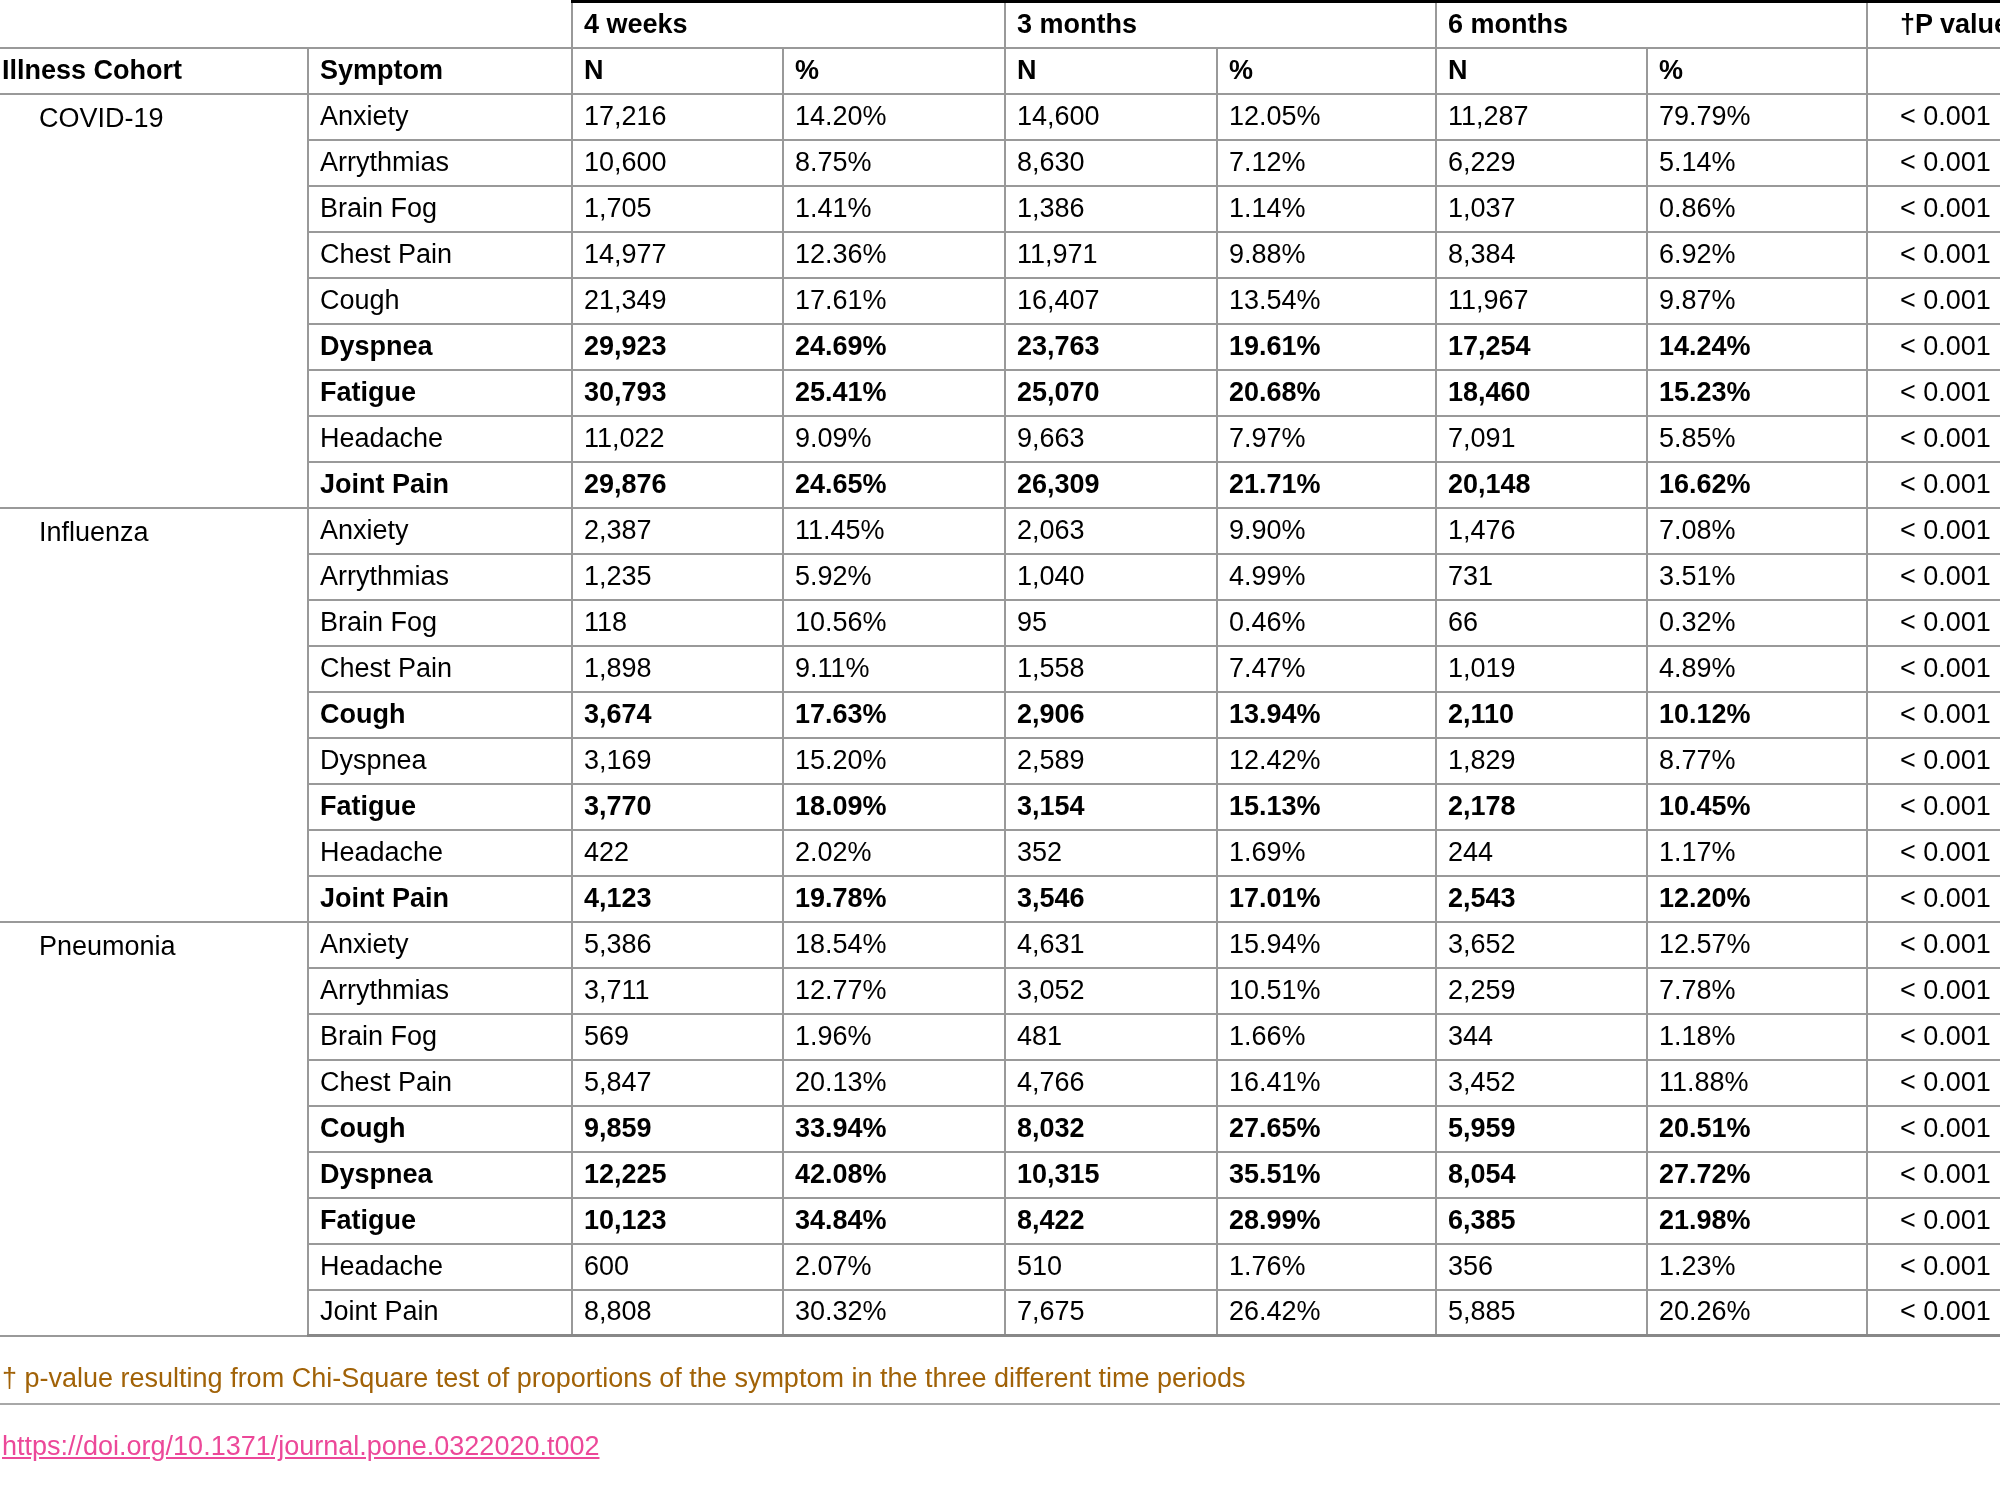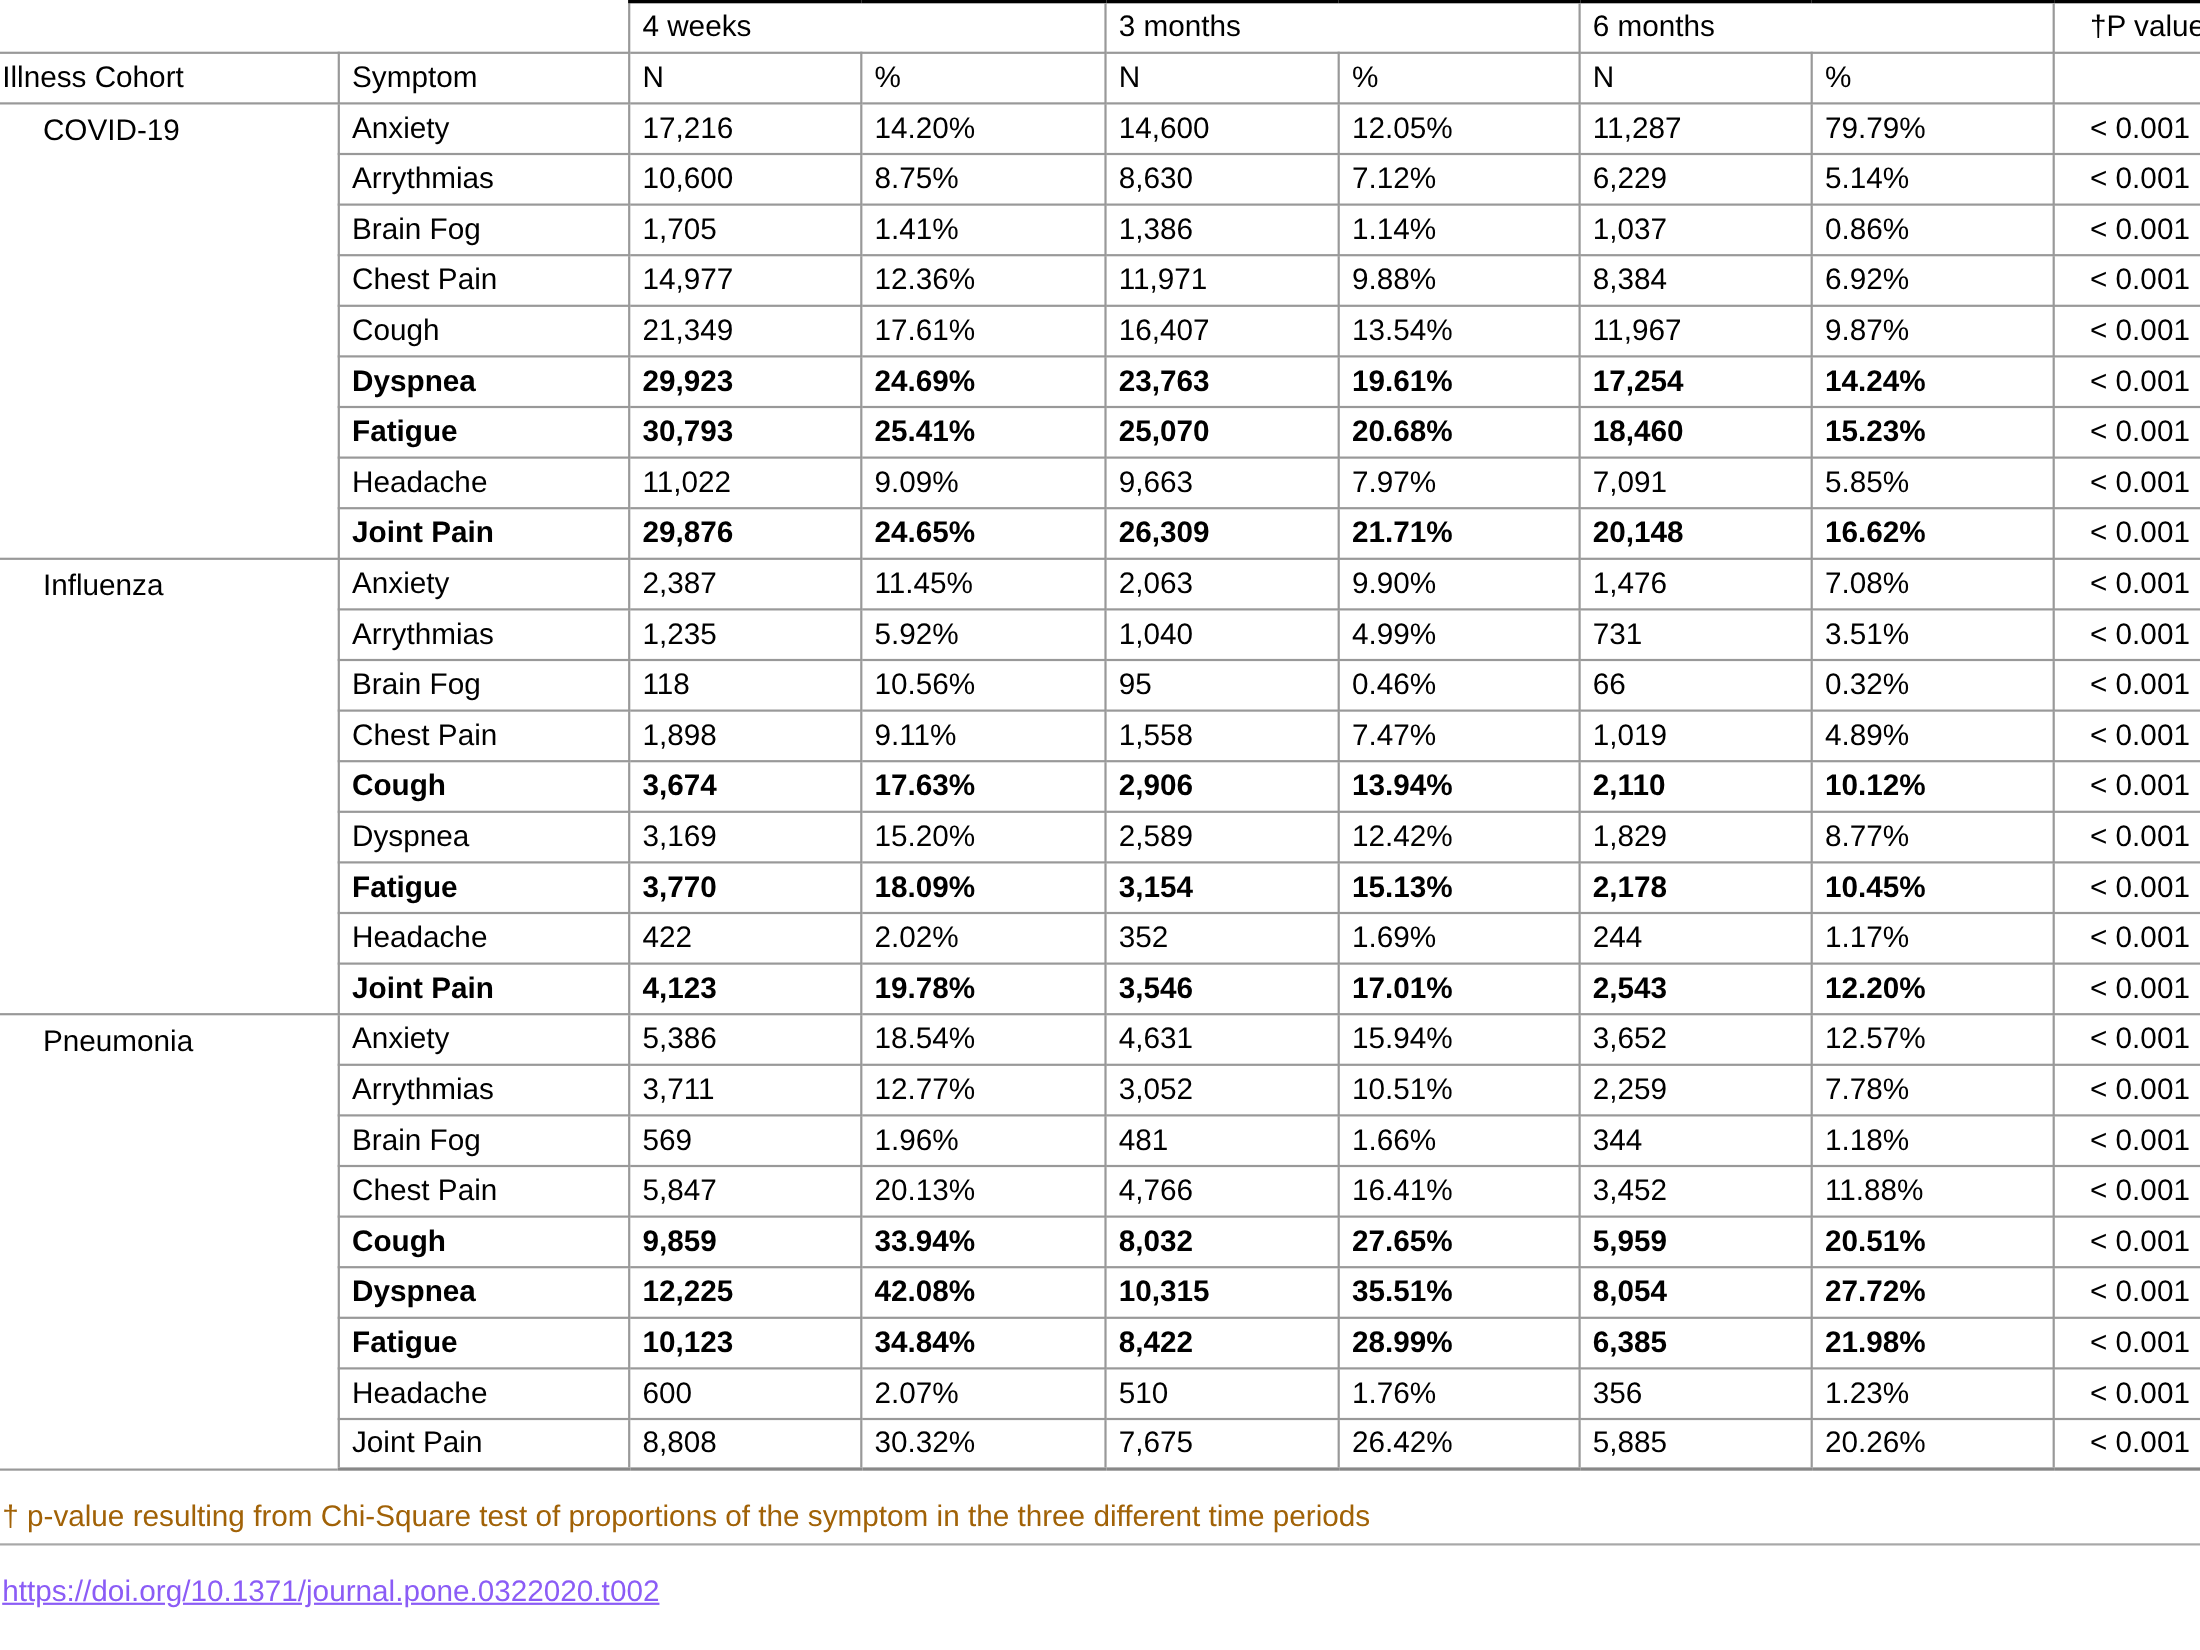--- a/index.html
+++ b/index.html
@@ -20,21 +20,21 @@
     font-size: 27px;
     line-height: 1.1;
     height: 46px;
     padding: 2px 6px 2px 11px;
     text-align: left;
     vertical-align: middle;
     white-space: nowrap;
     overflow: hidden;
     font-weight: normal;
   }
-  .symptom-table th { font-weight: normal; }
+  .symptom-table th { font-weight: bold; }
   
   .symptom-table .first-col { border-left: none; padding-left: 2px; }
   
   .symptom-table .last-col { border-right: none; padding-left: 32px; }
   
   .symptom-table .top-border { border-top: 3px solid #000000; }
   
   .symptom-table .corner-cell { border-top: none; border-left: none; }
   
   .symptom-table tr.last-row td { border-bottom: 3px solid #888888; }
@@ -367,16 +367,16 @@
         <td>26.42%</td>
         <td>5,885</td>
         <td>20.26%</td>
         <td class="last-col">&lt; 0.001</td>
       </tr>
     </tbody>
 </table>
 
 <div class="footnote">† p-value resulting from Chi-Square test of proportions of the symptom in the three different time periods</div>
 <div class="footer-divider"></div>
-<a class="doi-link" style="color: #8b5cf6;">https://doi.org/10.1371/journal.pone.0322020.t002</a>
+<a class="doi-link" style="color: #ec4899;">https://doi.org/10.1371/journal.pone.0322020.t002</a>
 
 
 
 
 </body></html>

